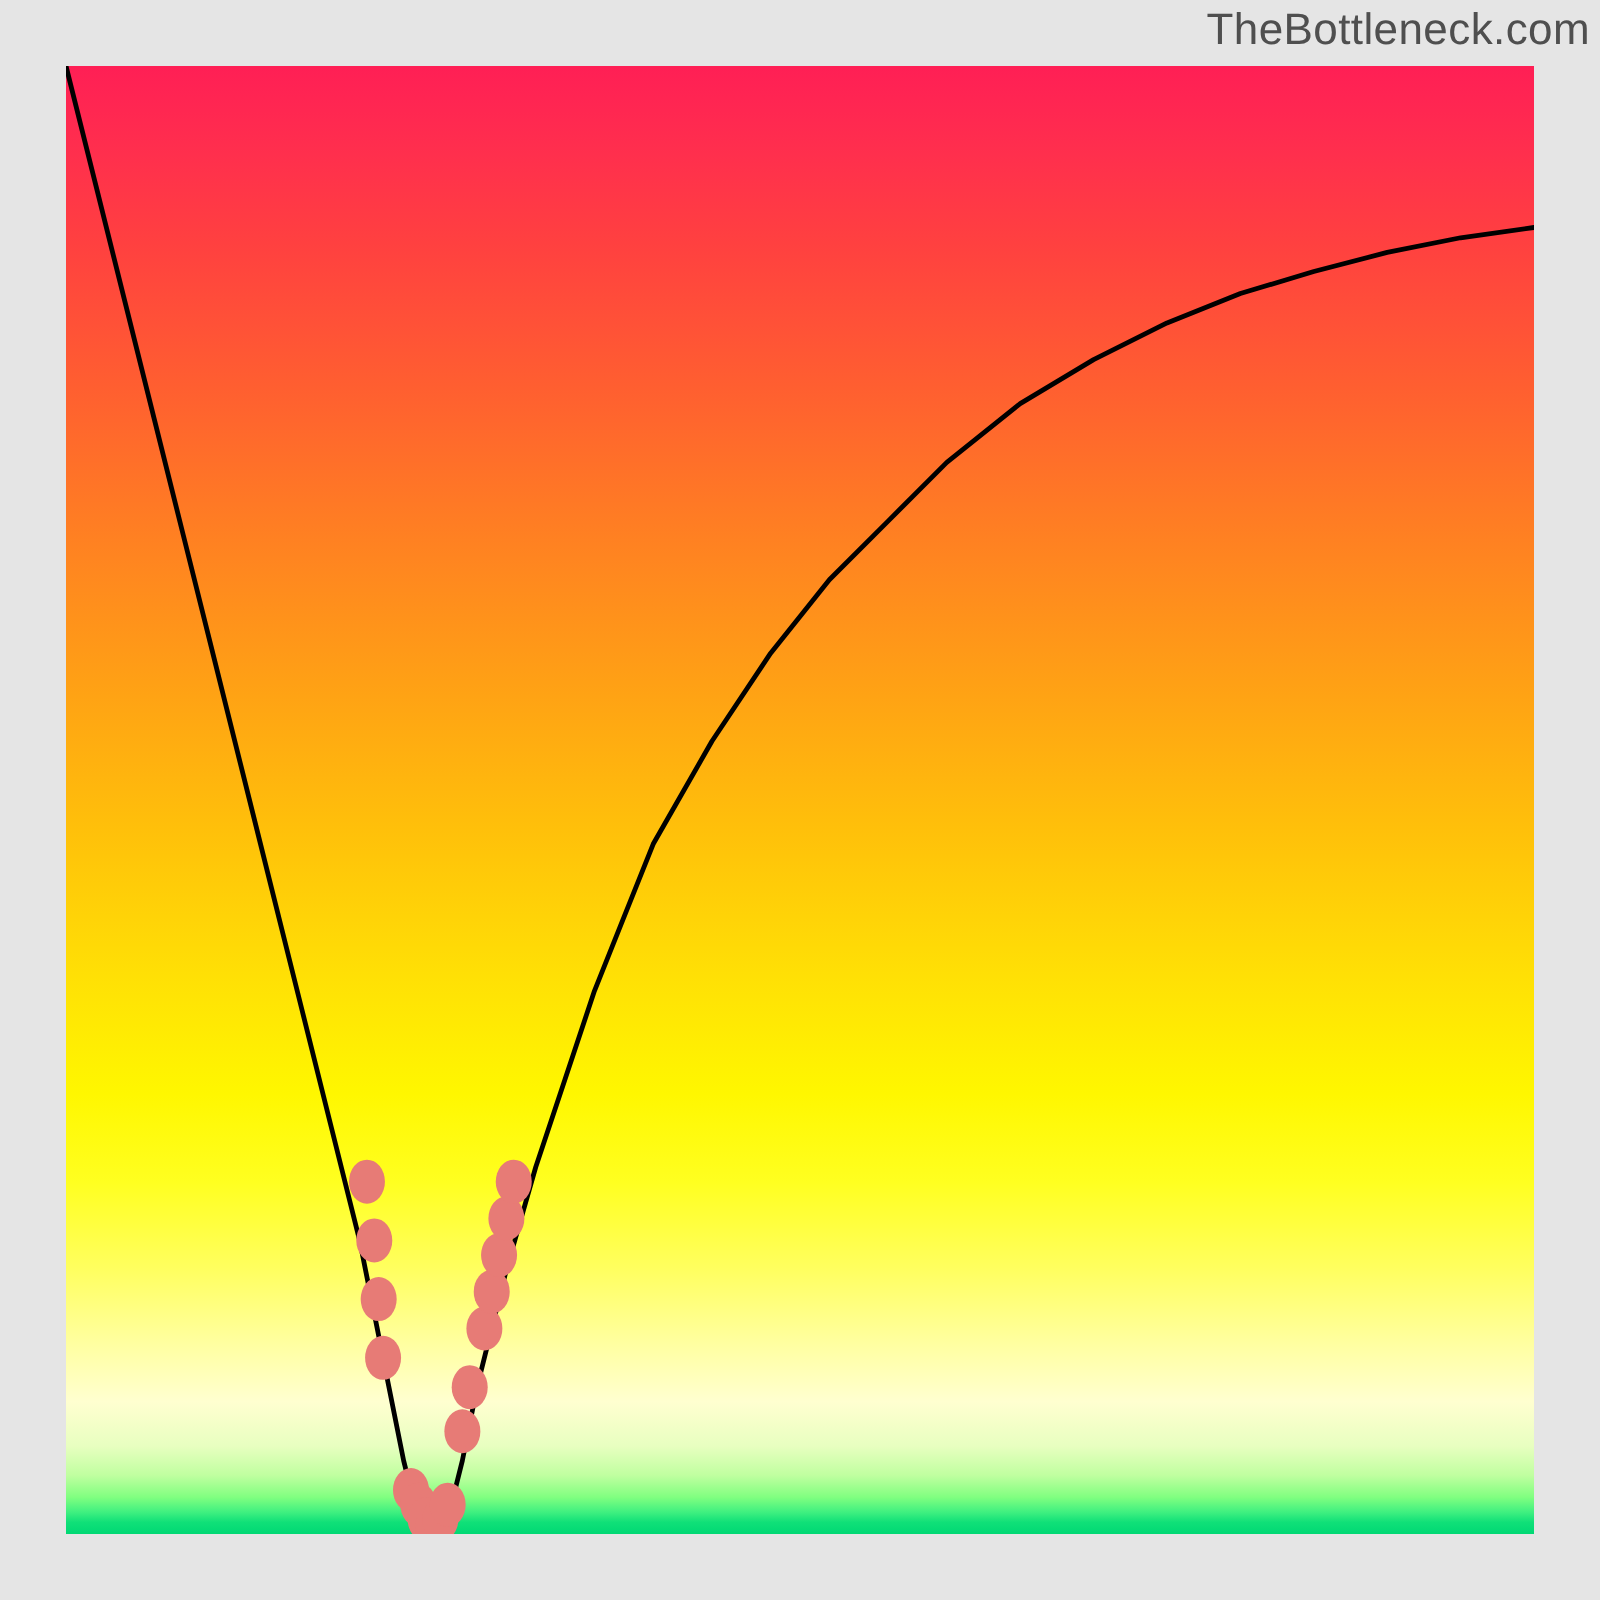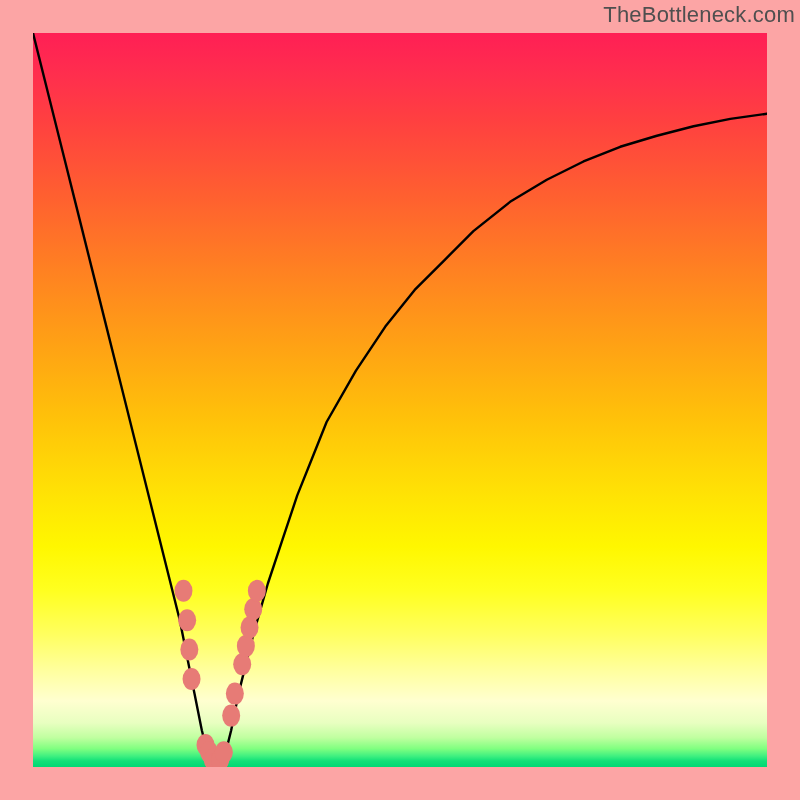--- a/index.html
+++ b/index.html
@@ -10,21 +10,21 @@
     overflow: hidden;
     background: #000;
     font-family: Arial, Helvetica, sans-serif;
   }
   .frame {
     position: absolute;
     left: 0;
     top: 0;
     width: 800px;
     height: 800px;
-    background: #fca5a5;
+    background: #e5e5e5;
   }
   .plot {
     position: absolute;
     left: 33px;
     top: 33px;
     width: 734px;
     height: 734px;
     overflow: hidden;
   }
   .gradient {

